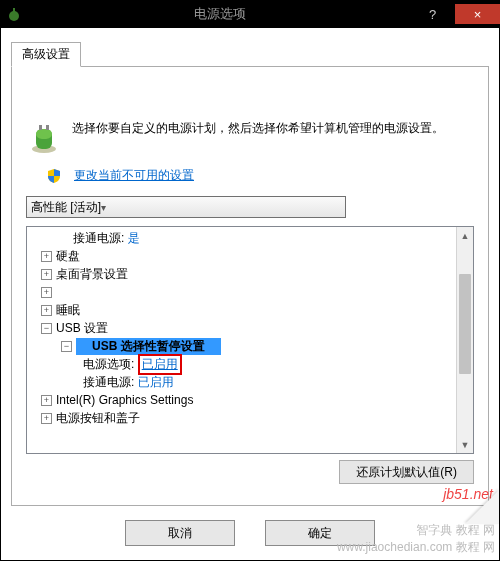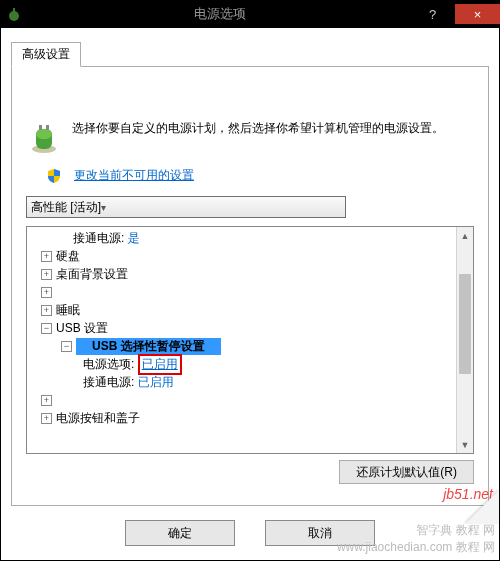--- a/index.html
+++ b/index.html
@@ -262,20 +262,21 @@
           <span class="red-box">
             <span class="val-link">已启用</span>
           </span>
         </div>
         <div class="node" style="padding-left:56px">
           <span>接通电源:</span>&nbsp;
           <span class="val-blue">已启用</span>
         </div>
         <div class="node" style="padding-left:14px">
           <span class="expander">+</span>
+          <span>Intel(R) Graphics Settings</span>
         </div>
         <div class="node" style="padding-left:14px">
           <span class="expander">+</span>
           <span>电源按钮和盖子</span>
         </div>
 
       </div>
       <div class="scrollbar">
         <div class="sb-btn">▲</div>
         <div class="sb-track">
@@ -285,22 +286,22 @@
       </div>
     </div>
 
     <div class="restore-row">
       <span class="btn">还原计划默认值(R)</span>
     </div>
 
   </div>
 
   <div class="dlg-btn-row">
+    <div class="dlg-btn">取消</div>
     <div class="dlg-btn">确定</div>
-    <div class="dlg-btn">取消</div>
   </div>
 
   <div class="watermark1">jb51.net</div>
   <div class="corner-fold"></div>
   <div class="watermark2">
     <span>智字典 教程 网</span><br>
     <span>www.jiaochedian.com  教程 网</span>
   </div>
 
 </div>

